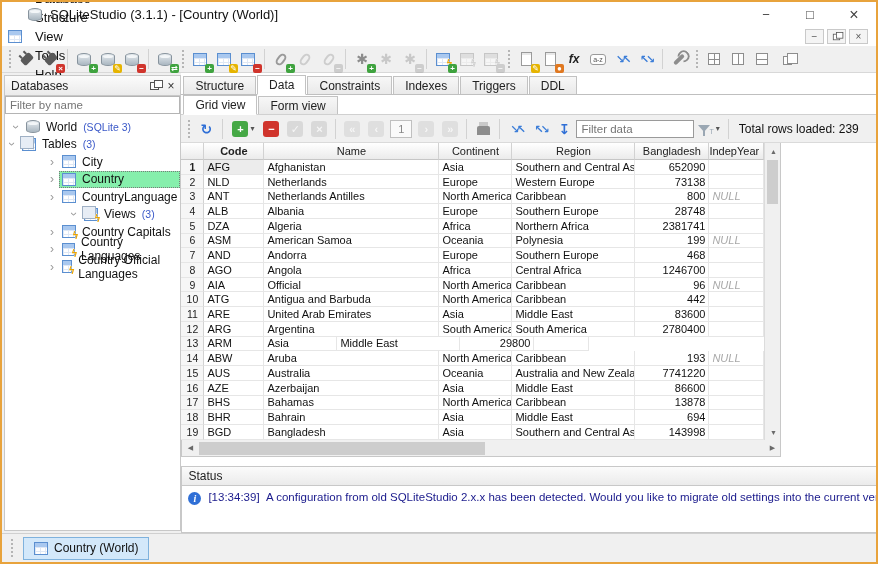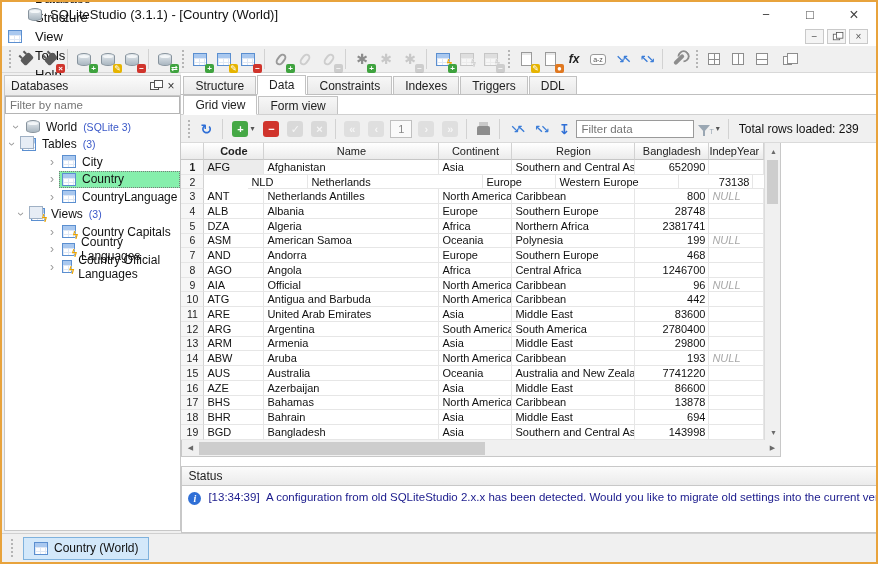--- a/index.html
+++ b/index.html
@@ -317,21 +317,21 @@
               <span>Country</span>
             </span>
           </div>
           <div class="trow" style="padding-left: 40px;">
             <span class="chev">›</span>
             <span class="tsel">
               <span class="ti-table"></span>
               <span>CountryLanguage</span>
             </span>
           </div>
-          <div class="trow" style="padding-left: 9px;">
+          <div class="trow" style="padding-left: 22px; margin-left: 40px;">
             <span class="chev exp">›</span>
             <span class="tsel">
               <span class="ti-table ti-stack ti-bolt"></span>
               <span>Views</span>
               <span class="tsuffix">(3)</span>
             </span>
           </div>
           <div class="trow" style="padding-left: 40px;">
             <span class="chev">›</span>
             <span class="tsel">
@@ -444,21 +444,21 @@
               <span class="cell rn" style="width: 23px; font-weight: bold;">1</span>
               <span class="cell cur" style="width: 60px;">AFG</span>
               <span class="cell" style="width: 175px;">Afghanistan</span>
               <span class="cell" style="width: 73px;">Asia</span>
               <span class="cell" style="width: 123px;">Southern and Central Asia</span>
               <span class="cell num" style="width: 74px;">652090</span>
               <span class="cell" style="width: 55px;"></span>
             </div>
             <div class="grow-r">
               <span class="cell rn" style="width: 23px;">2</span>
-              <span class="cell" style="width: 60px; margin-left: 44px;">NLD</span>
+              <span class="cell" style="width: 60px;">NLD</span>
               <span class="cell" style="width: 175px;">Netherlands</span>
               <span class="cell" style="width: 73px;">Europe</span>
               <span class="cell" style="width: 123px;">Western Europe</span>
               <span class="cell num" style="width: 74px;">73138</span>
               <span class="cell" style="width: 55px;"></span>
             </div>
             <div class="grow-r">
               <span class="cell rn" style="width: 23px;">3</span>
               <span class="cell" style="width: 60px;">ANT</span>
               <span class="cell" style="width: 175px;">Netherlands Antilles</span>
@@ -544,21 +544,20 @@
               <span class="cell" style="width: 60px;">ARG</span>
               <span class="cell" style="width: 175px;">Argentina</span>
               <span class="cell" style="width: 73px;">South America</span>
               <span class="cell" style="width: 123px;">South America</span>
               <span class="cell num" style="width: 74px;">2780400</span>
               <span class="cell" style="width: 55px;"></span>
             </div>
             <div class="grow-r">
               <span class="cell rn" style="width: 23px;">13</span>
               <span class="cell" style="width: 60px;">ARM</span>
-              <span class="cell" style="width: 175px;">Armenia</span>
               <span class="cell" style="width: 73px;">Asia</span>
               <span class="cell" style="width: 123px;">Middle East</span>
               <span class="cell num" style="width: 74px;">29800</span>
               <span class="cell" style="width: 55px;"></span>
             </div>
             <div class="grow-r">
               <span class="cell rn" style="width: 23px;">14</span>
               <span class="cell" style="width: 60px;">ABW</span>
               <span class="cell" style="width: 175px;">Aruba</span>
               <span class="cell" style="width: 73px;">North America</span>

